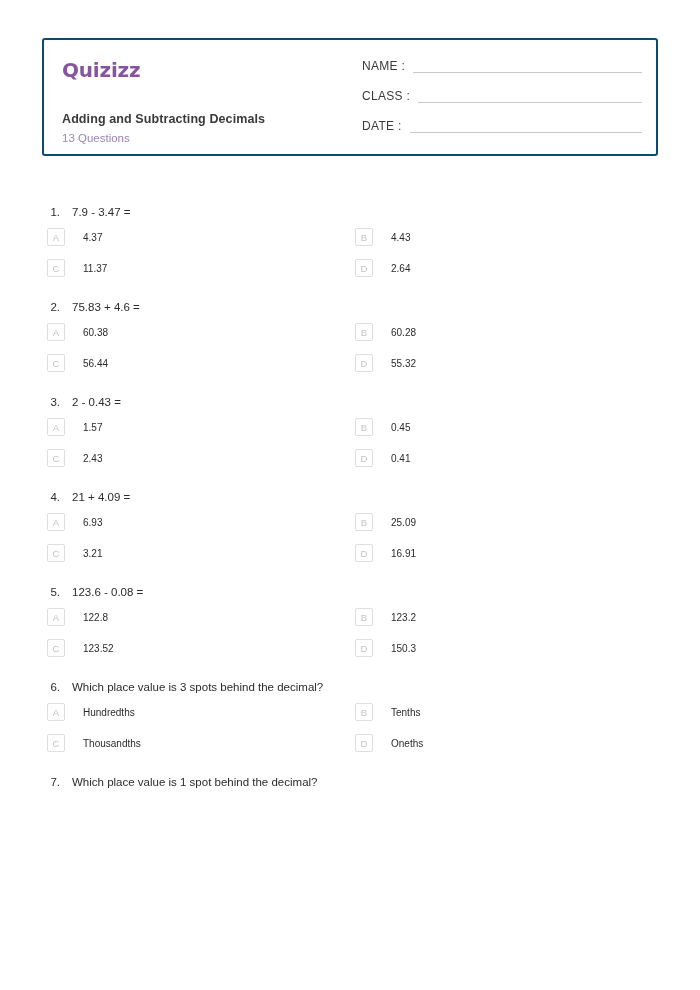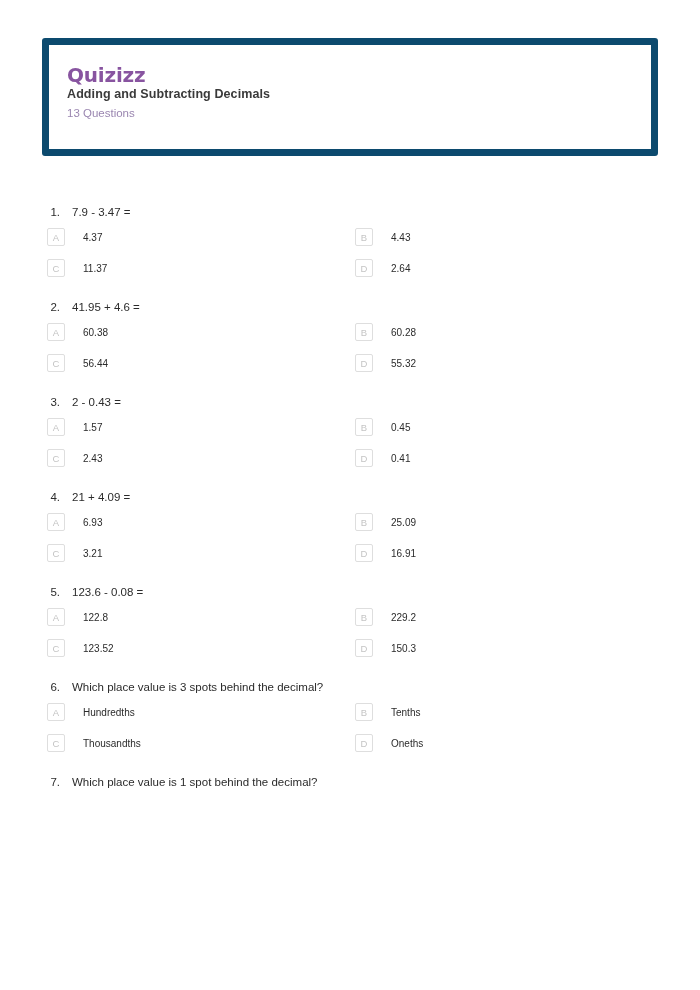--- a/index.html
+++ b/index.html
@@ -24,38 +24,39 @@
   }
 
   
   .header-card {
     position: absolute;
     left: 42px;
     top: 38px;
     width: 616px;
     height: 118px;
     box-sizing: border-box;
-    border: 7px solid #0c4a6e;
+    border: 2px solid #0c4a6e;
     border-radius: 3px;
     background: #fff;
     display: flex;
   }
   .header-left {
     width: 318px;
     box-sizing: border-box;
     padding: 18px 0 0 18px;
   }
   .brand {
     font-size: 20px;
     font-weight: bold;
     color: #8854a0;
     letter-spacing: -0.2px;
     font-family: "DejaVu Sans", sans-serif;
   }
   .worksheet-title {
+    margin-top: 30px;
     font-size: 12.5px;
     color: #3a3a3a;
     font-weight: 600;
     letter-spacing: 0.1px;
   }
   .question-count {
     margin-top: 6px;
     font-size: 11.5px;
     color: #9a86b0;
   }
@@ -146,20 +147,34 @@
 <body>
 
 <div class="page">
 
   <div class="header-card">
     <div class="header-left">
       <div class="brand">Quizizz</div>
       <div class="worksheet-title">Adding and Subtracting Decimals</div>
       <div class="question-count">13 Questions</div>
     </div>
+    <div class="header-right">
+      <div class="field-row">
+        <span class="field-label">NAME :</span>
+        <span class="field-line"></span>
+      </div>
+      <div class="field-row">
+        <span class="field-label">CLASS :</span>
+        <span class="field-line"></span>
+      </div>
+      <div class="field-row">
+        <span class="field-label">DATE  :</span>
+        <span class="field-line"></span>
+      </div>
+    </div>
   </div>
 
   <div class="questions">
 
     <div class="question-block">
       <div class="q-line">
         <span class="q-num">1.</span>
         <span class="q-text">7.9 - 3.47 =</span>
       </div>
       <div class="options">
@@ -178,21 +193,21 @@
         <div class="option col-right">
           <span class="opt-letter">D</span>
           <span class="opt-text">2.64</span>
         </div>
       </div>
     </div>
 
     <div class="question-block">
       <div class="q-line">
         <span class="q-num">2.</span>
-        <span class="q-text">41.95 + 4.6 =</span>
+        <span class="q-text">75.83 + 4.6 =</span>
       </div>
       <div class="options">
         <div class="option col-left">
           <span class="opt-letter">A</span>
           <span class="opt-text">60.38</span>
         </div>
         <div class="option col-right">
           <span class="opt-letter">B</span>
           <span class="opt-text">60.28</span>
         </div>
@@ -262,21 +277,21 @@
         <span class="q-num">5.</span>
         <span class="q-text">123.6 - 0.08 =</span>
       </div>
       <div class="options">
         <div class="option col-left">
           <span class="opt-letter">A</span>
           <span class="opt-text">122.8</span>
         </div>
         <div class="option col-right">
           <span class="opt-letter">B</span>
-          <span class="opt-text">229.2</span>
+          <span class="opt-text">123.2</span>
         </div>
         <div class="option col-left">
           <span class="opt-letter">C</span>
           <span class="opt-text">123.52</span>
         </div>
         <div class="option col-right">
           <span class="opt-letter">D</span>
           <span class="opt-text">150.3</span>
         </div>
       </div>

